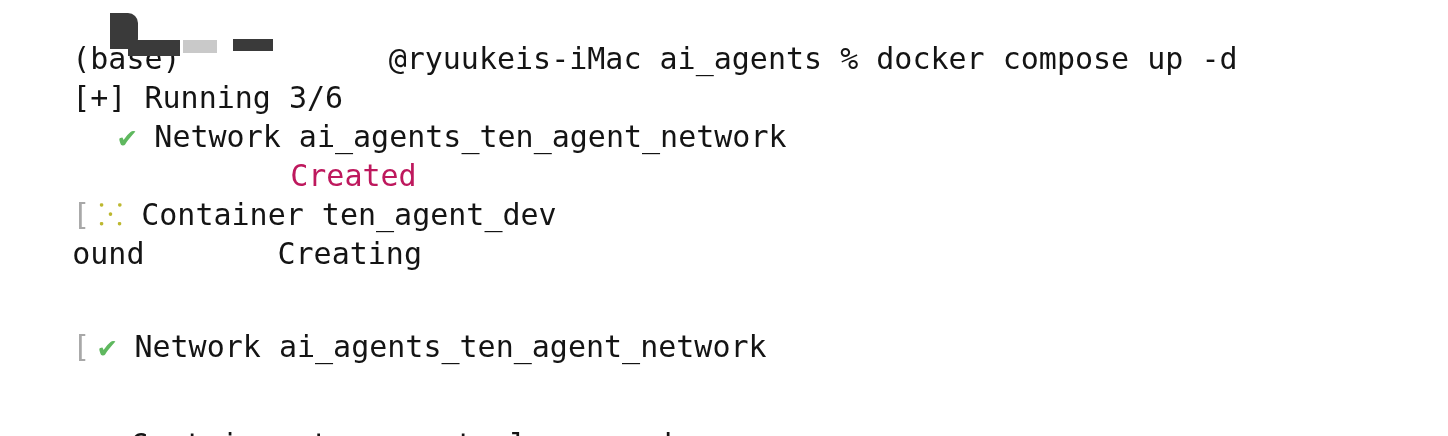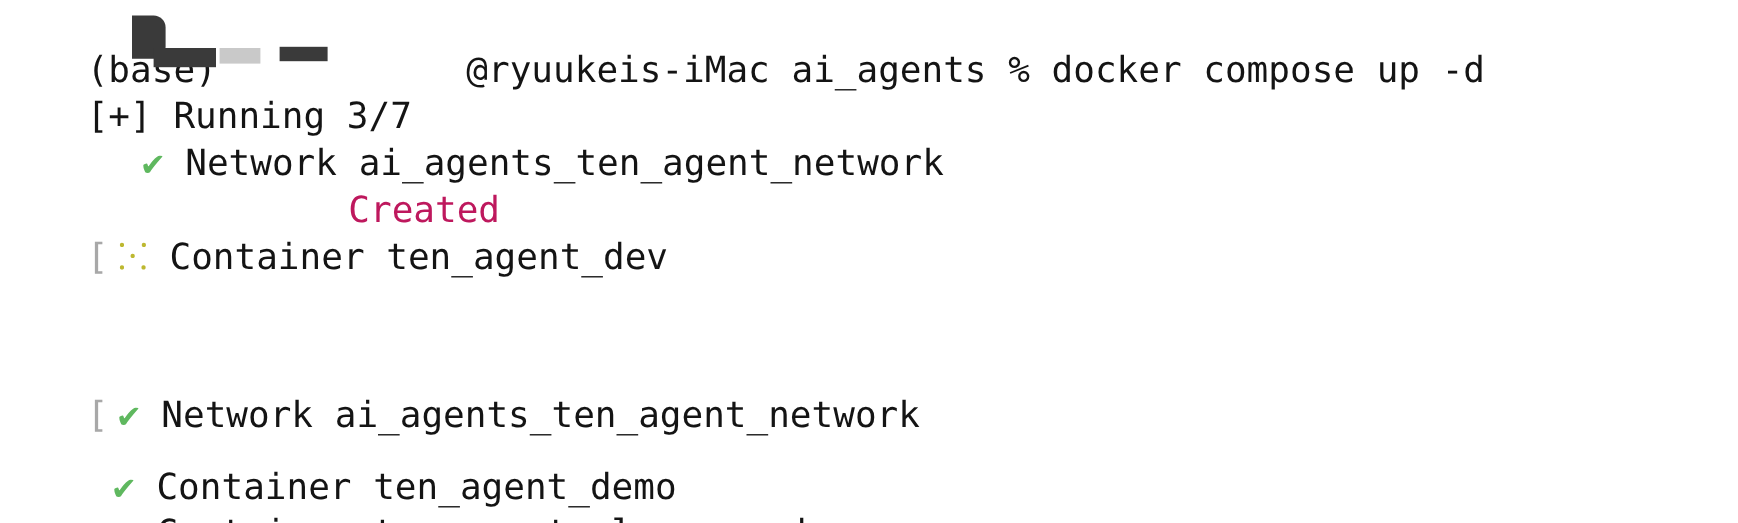--- a/index.html
+++ b/index.html
@@ -48,45 +48,45 @@
 </head>
 <body>
 
 <div id="terminal">
 
   <div class="line" style="top:2px;">
     <span class="seg txt">(base)</span><span class="seg txt" style="display:inline-block;width:208px;"></span><span class="seg txt">@ryuukeis-iMac ai_agents % docker compose up -d</span>
   </div>
 
   <div class="line" style="top:41px;">
-    <span class="seg txt">[+] Running 3/7</span>
+    <span class="seg txt">[+] Running 3/6</span>
   </div>
 
   <div class="line" style="top:80px;margin-left:24px;">
     <span class="seg" style="display:inline-block;width:22px;"></span><span class="seg ok">✔</span><span class="seg txt"> Network ai_agents_ten_agent_network</span>
   </div>
 
   <div class="line" style="top:119px;">
     <span class="seg" style="display:inline-block;width:218px;"></span><span class="seg okg">Created</span>
   </div>
 
   <div class="line" style="top:158px;">
     <span class="seg dim">[</span><span class="seg" style="display:inline-block;width:8px;"></span><span class="seg spin">⁙</span><span class="seg txt"> Container ten_agent_dev</span>
   </div>
 
+  <div class="line" style="top:197px;">
+    <span class="seg txt">ound</span><span class="seg" style="display:inline-block;width:133px;"></span><span class="seg txt">Creating</span>
+  </div>
 
 
   <div class="line" style="top:290px;">
     <span class="seg dim">[</span><span class="seg" style="display:inline-block;width:8px;"></span><span class="seg ok">✔</span><span class="seg txt"> Network ai_agents_ten_agent_network</span>
   </div>
 
 
-  <div class="line" style="top:350px;">
-    <span class="seg" style="display:inline-block;width:22px;"></span><span class="seg ok">✔</span><span class="seg txt"> Container ten_agent_demo</span>
-  </div>
 
   <div class="line" style="top:388px;">
     <span class="seg" style="display:inline-block;width:22px;"></span><span class="seg ok">✔</span><span class="seg txt"> Container ten_agent_playground</span>
   </div>
 
   <div class="redact round" style="left:110px; top:13px; width:28px; height:36px;"></div>
   <div class="redact" style="left:128px; top:40px; width:52px; height:16px;"></div>
   <div class="redact light" style="left:183px; top:40px; width:34px; height:13px;"></div>
   <div class="redact" style="left:233px; top:39px; width:40px; height:12px;"></div>
 

